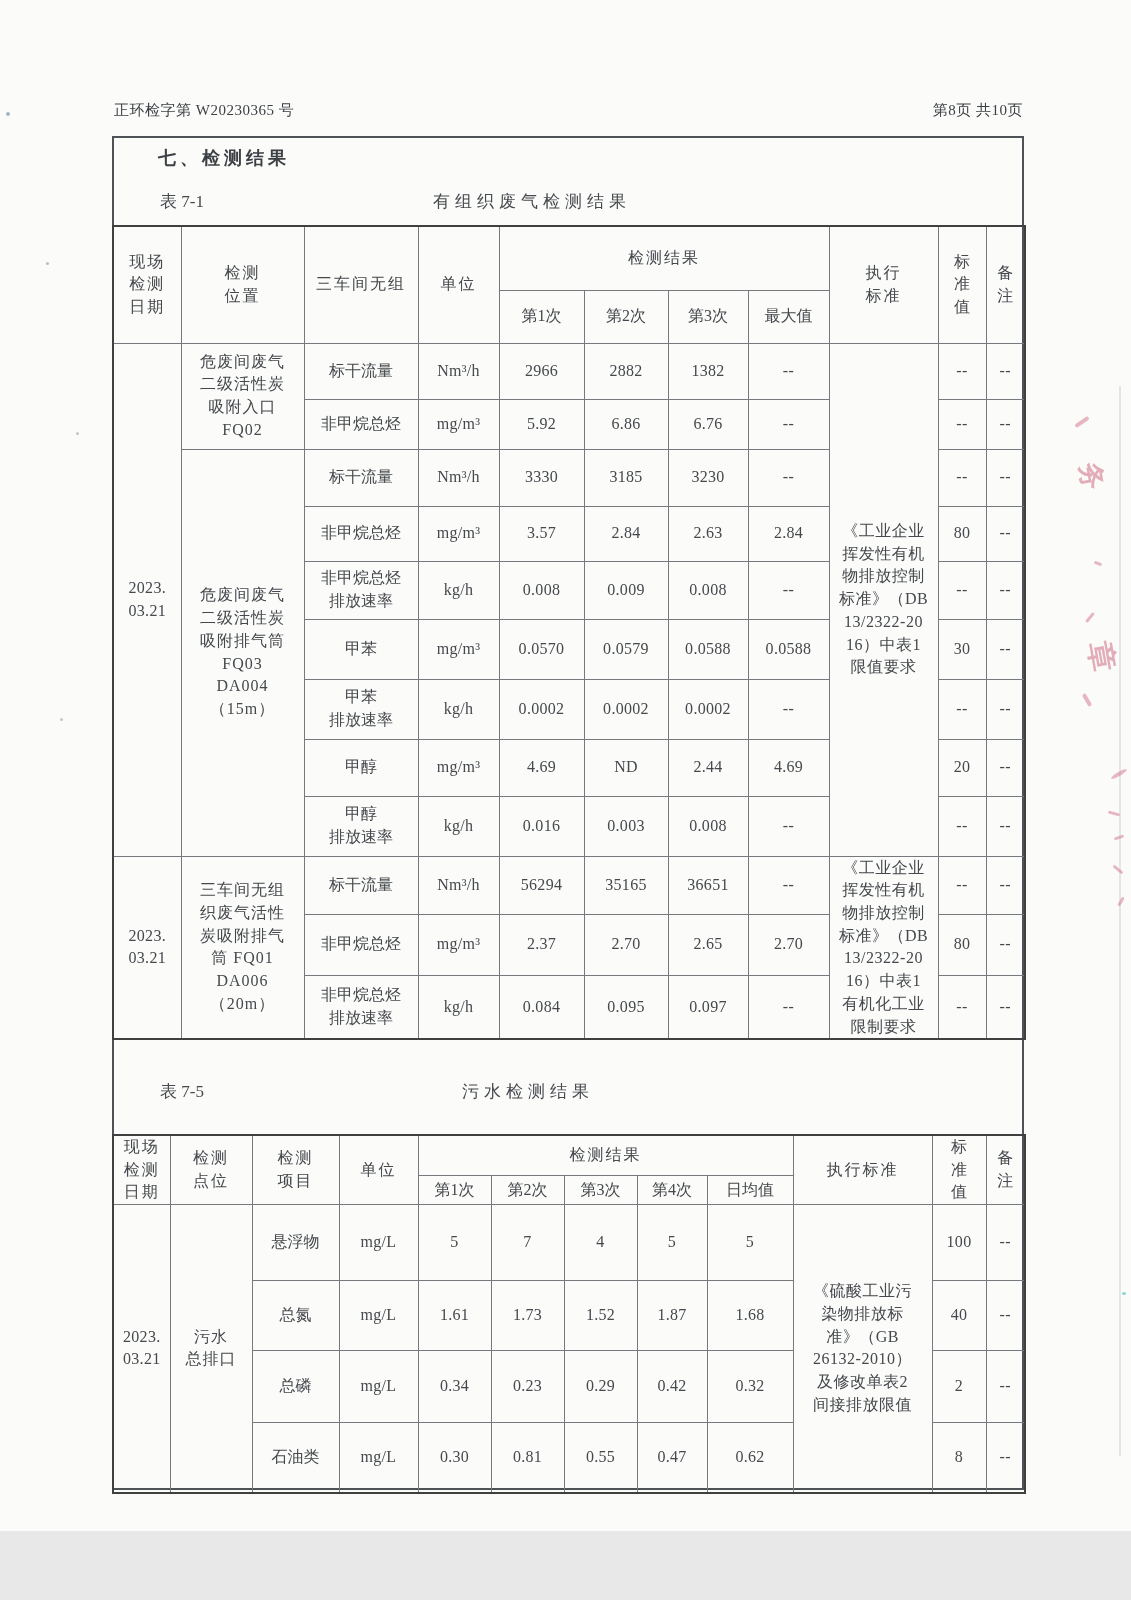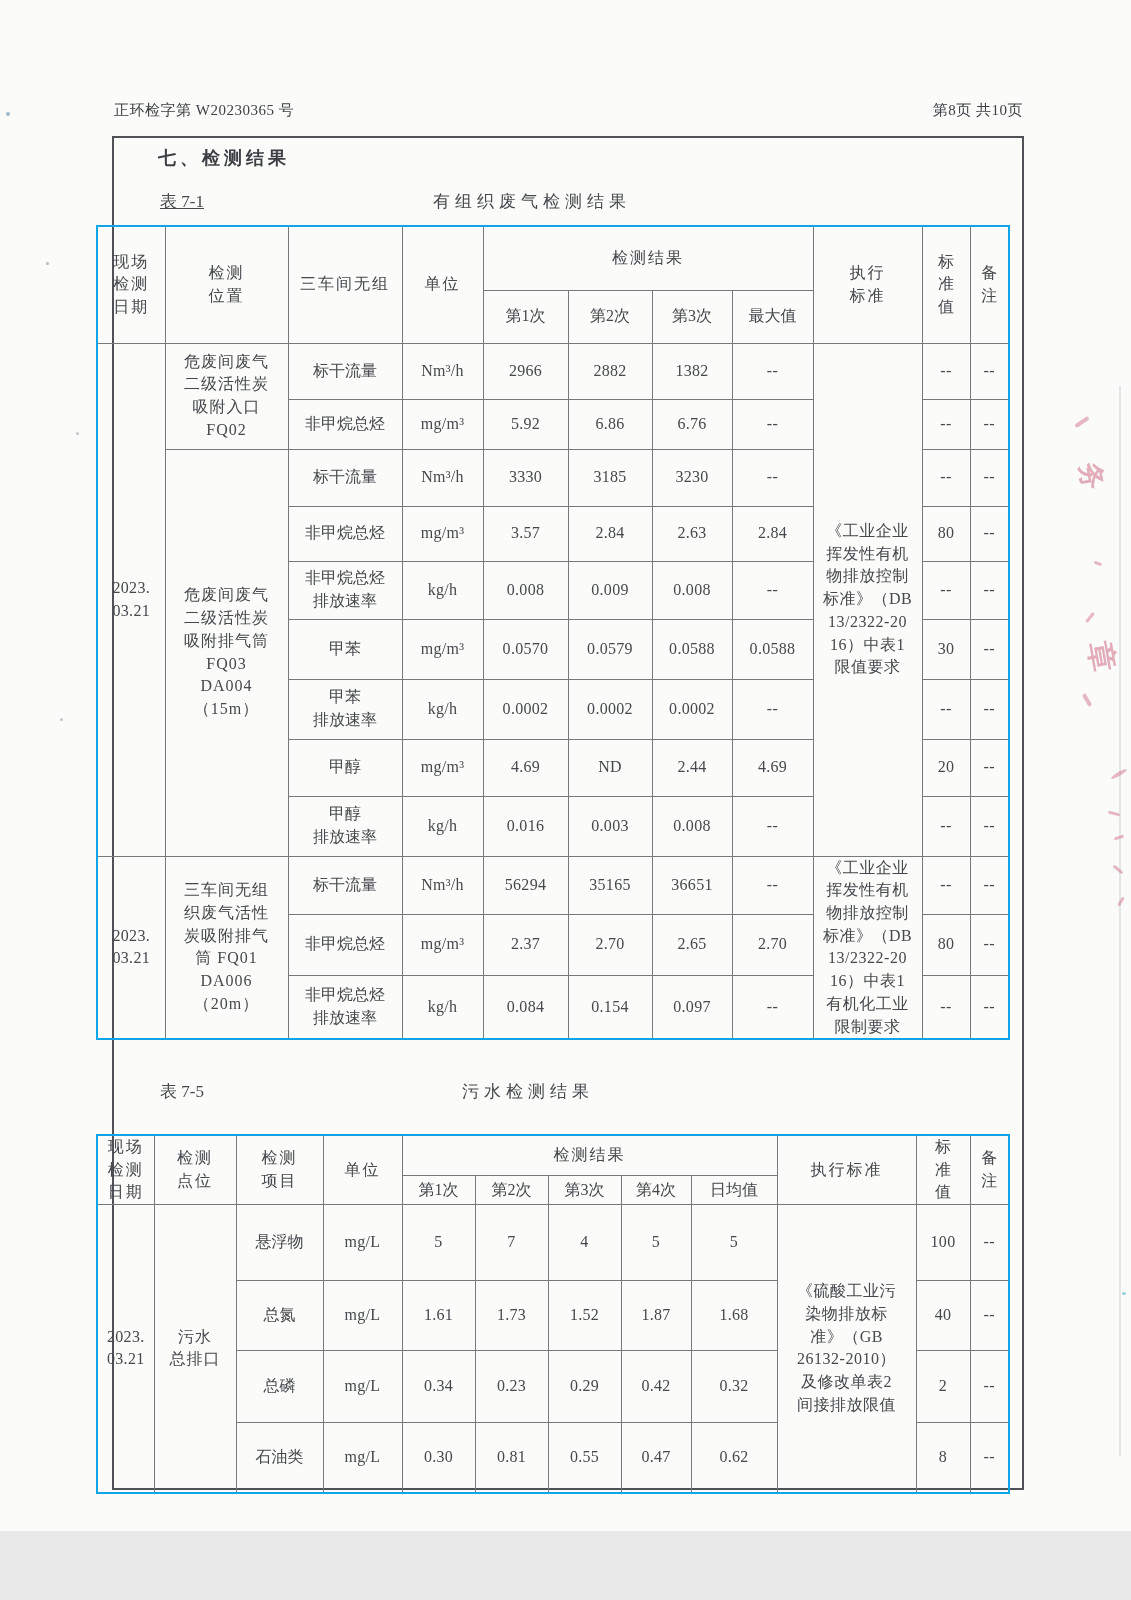--- a/index.html
+++ b/index.html
@@ -14,22 +14,22 @@
   .doc-head.right{right:108px;}
   .page-frame{
     position:absolute;left:112px;top:136px;width:908px;height:1350px;
     border:2px solid #4e5156;background:transparent;
   }
   .section-title{position:absolute;left:158px;top:146px;font-size:18px;font-weight:bold;
     letter-spacing:4px;color:#3c3f44;}
   .tcaption{position:absolute;font-size:17px;color:#46494d;}
   .ls5{letter-spacing:5px;}
   table.sheet{
-    position:absolute;left:96px;border-collapse:collapse;table-layout:fixed;
-    border:2px solid #0ea5e9;
+    position:absolute;left:112px;border-collapse:collapse;table-layout:fixed;
+    border:2px solid #404040;
   }
   table.sheet th,table.sheet td{
     border:1px solid #75787c;padding:0 1px;margin:0;
     text-align:center;vertical-align:middle;
     font-weight:normal;font-size:16px;color:#45484c;
     white-space:pre-line;line-height:1.42;overflow:hidden;
   }
   .hdr{letter-spacing:2px;}
   .std{font-size:15.5px;line-height:1.5;letter-spacing:.5px;}
   .loc{font-size:16px;line-height:1.5;letter-spacing:1px;}
@@ -47,21 +47,21 @@
 
 <div class="canvas">
 
   <div class="doc-head left">正环检字第 W20230365 号</div>
   <div class="doc-head right">第8页 共10页</div>
 
   <div class="page-frame"></div>
 
   <div class="section-title">七、检测结果</div>
 
-  <div class="tcaption" style="left:160px;top:190px;text-decoration:underline;">表 7-1</div>
+  <div class="tcaption" style="left:160px;top:190px;">表 7-1</div>
   <div class="tcaption ls5" style="left:433px;top:190px;">有组织废气检测结果</div>
 
   <table class="sheet" style="top:225px;width:912px;">
     <colgroup>
       <col style="width:68px">
         <col style="width:123px">
         <col style="width:114px">
         <col style="width:81px">
       <col style="width:85px">
         <col style="width:84px">
@@ -244,21 +244,21 @@
       <td class="num">2.65</td>
       <td class="num">2.70</td>
       <td class="num">80</td>
       <td class="num">--</td>
     </tr>
     <tr style="height:63px">
       <td>非甲烷总烃
 排放速率</td>
       <td class="num">kg/h</td>
       <td class="num">0.084</td>
-      <td class="num">0.154</td>
+      <td class="num">0.095</td>
       <td class="num">0.097</td>
       <td class="num">--</td>
       <td class="num">--</td>
       <td class="num">--</td>
     </tr>
   </tbody>
     </table>
 
   <div class="tcaption" style="left:160px;top:1080px;">表 7-5</div>
   <div class="tcaption ls5" style="left:462px;top:1080px;">污水检测结果</div>

